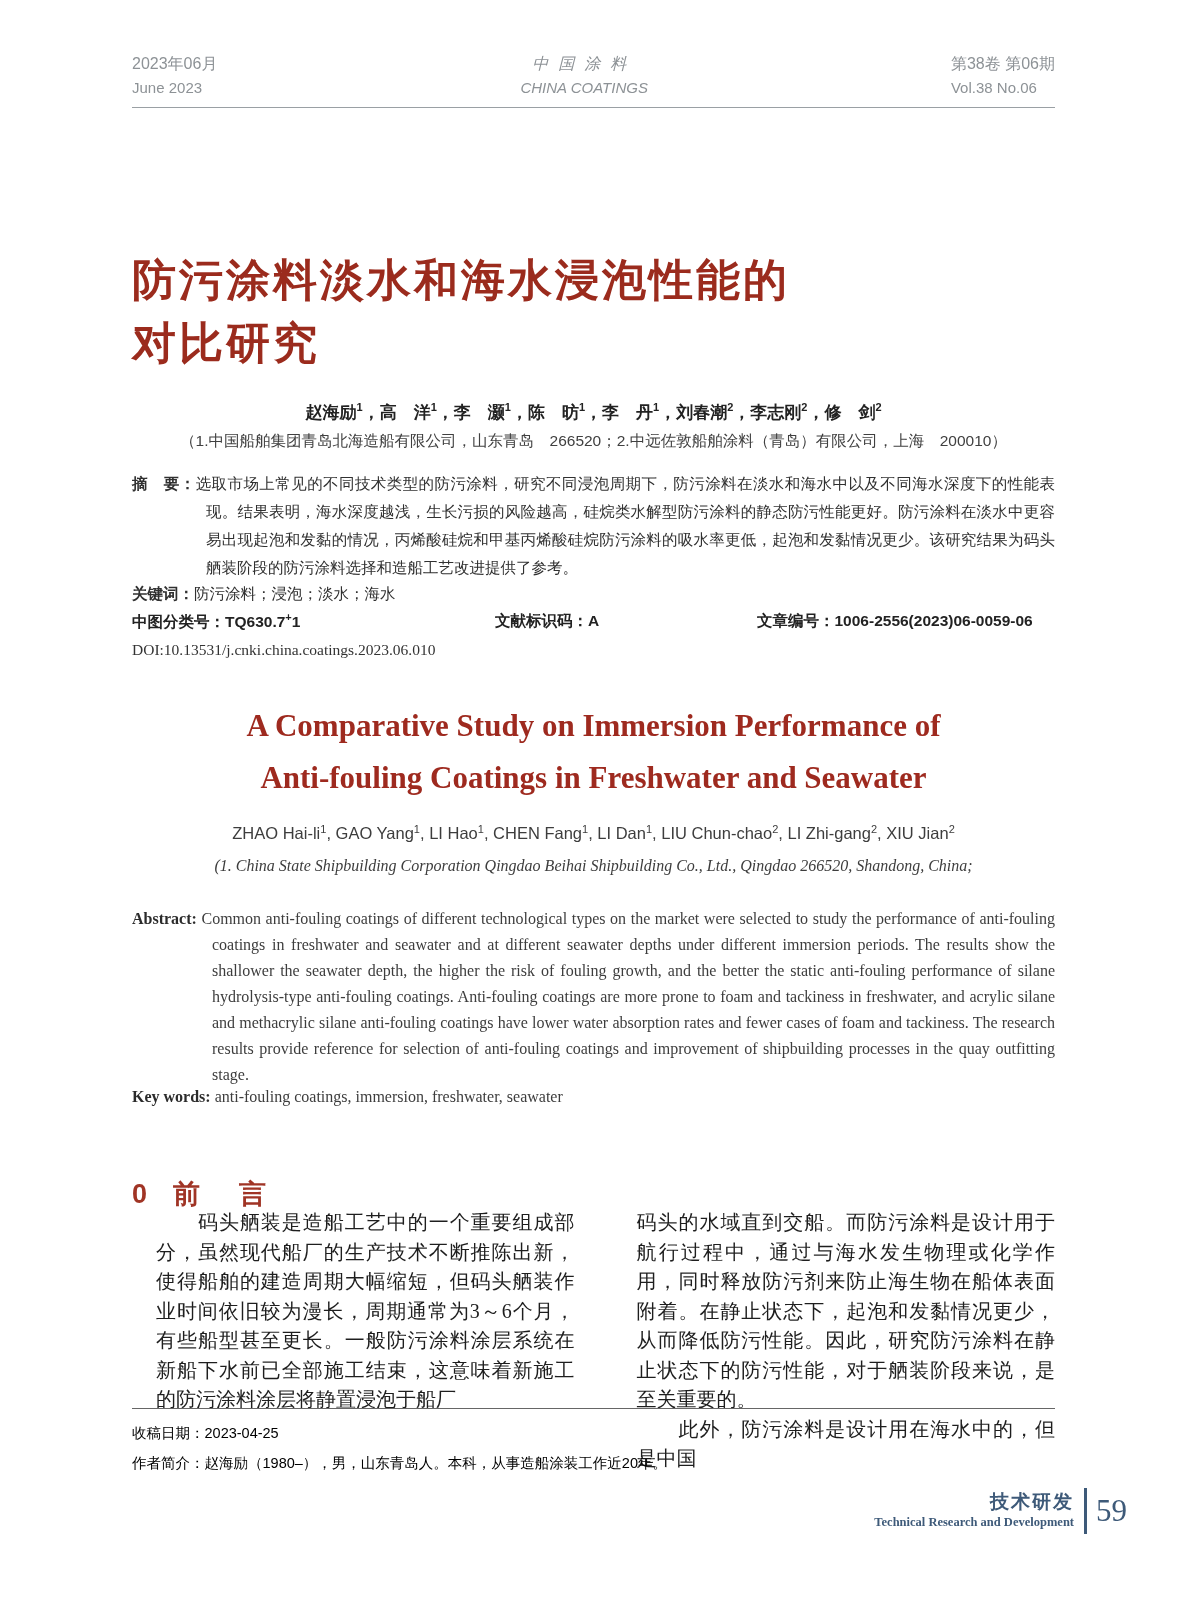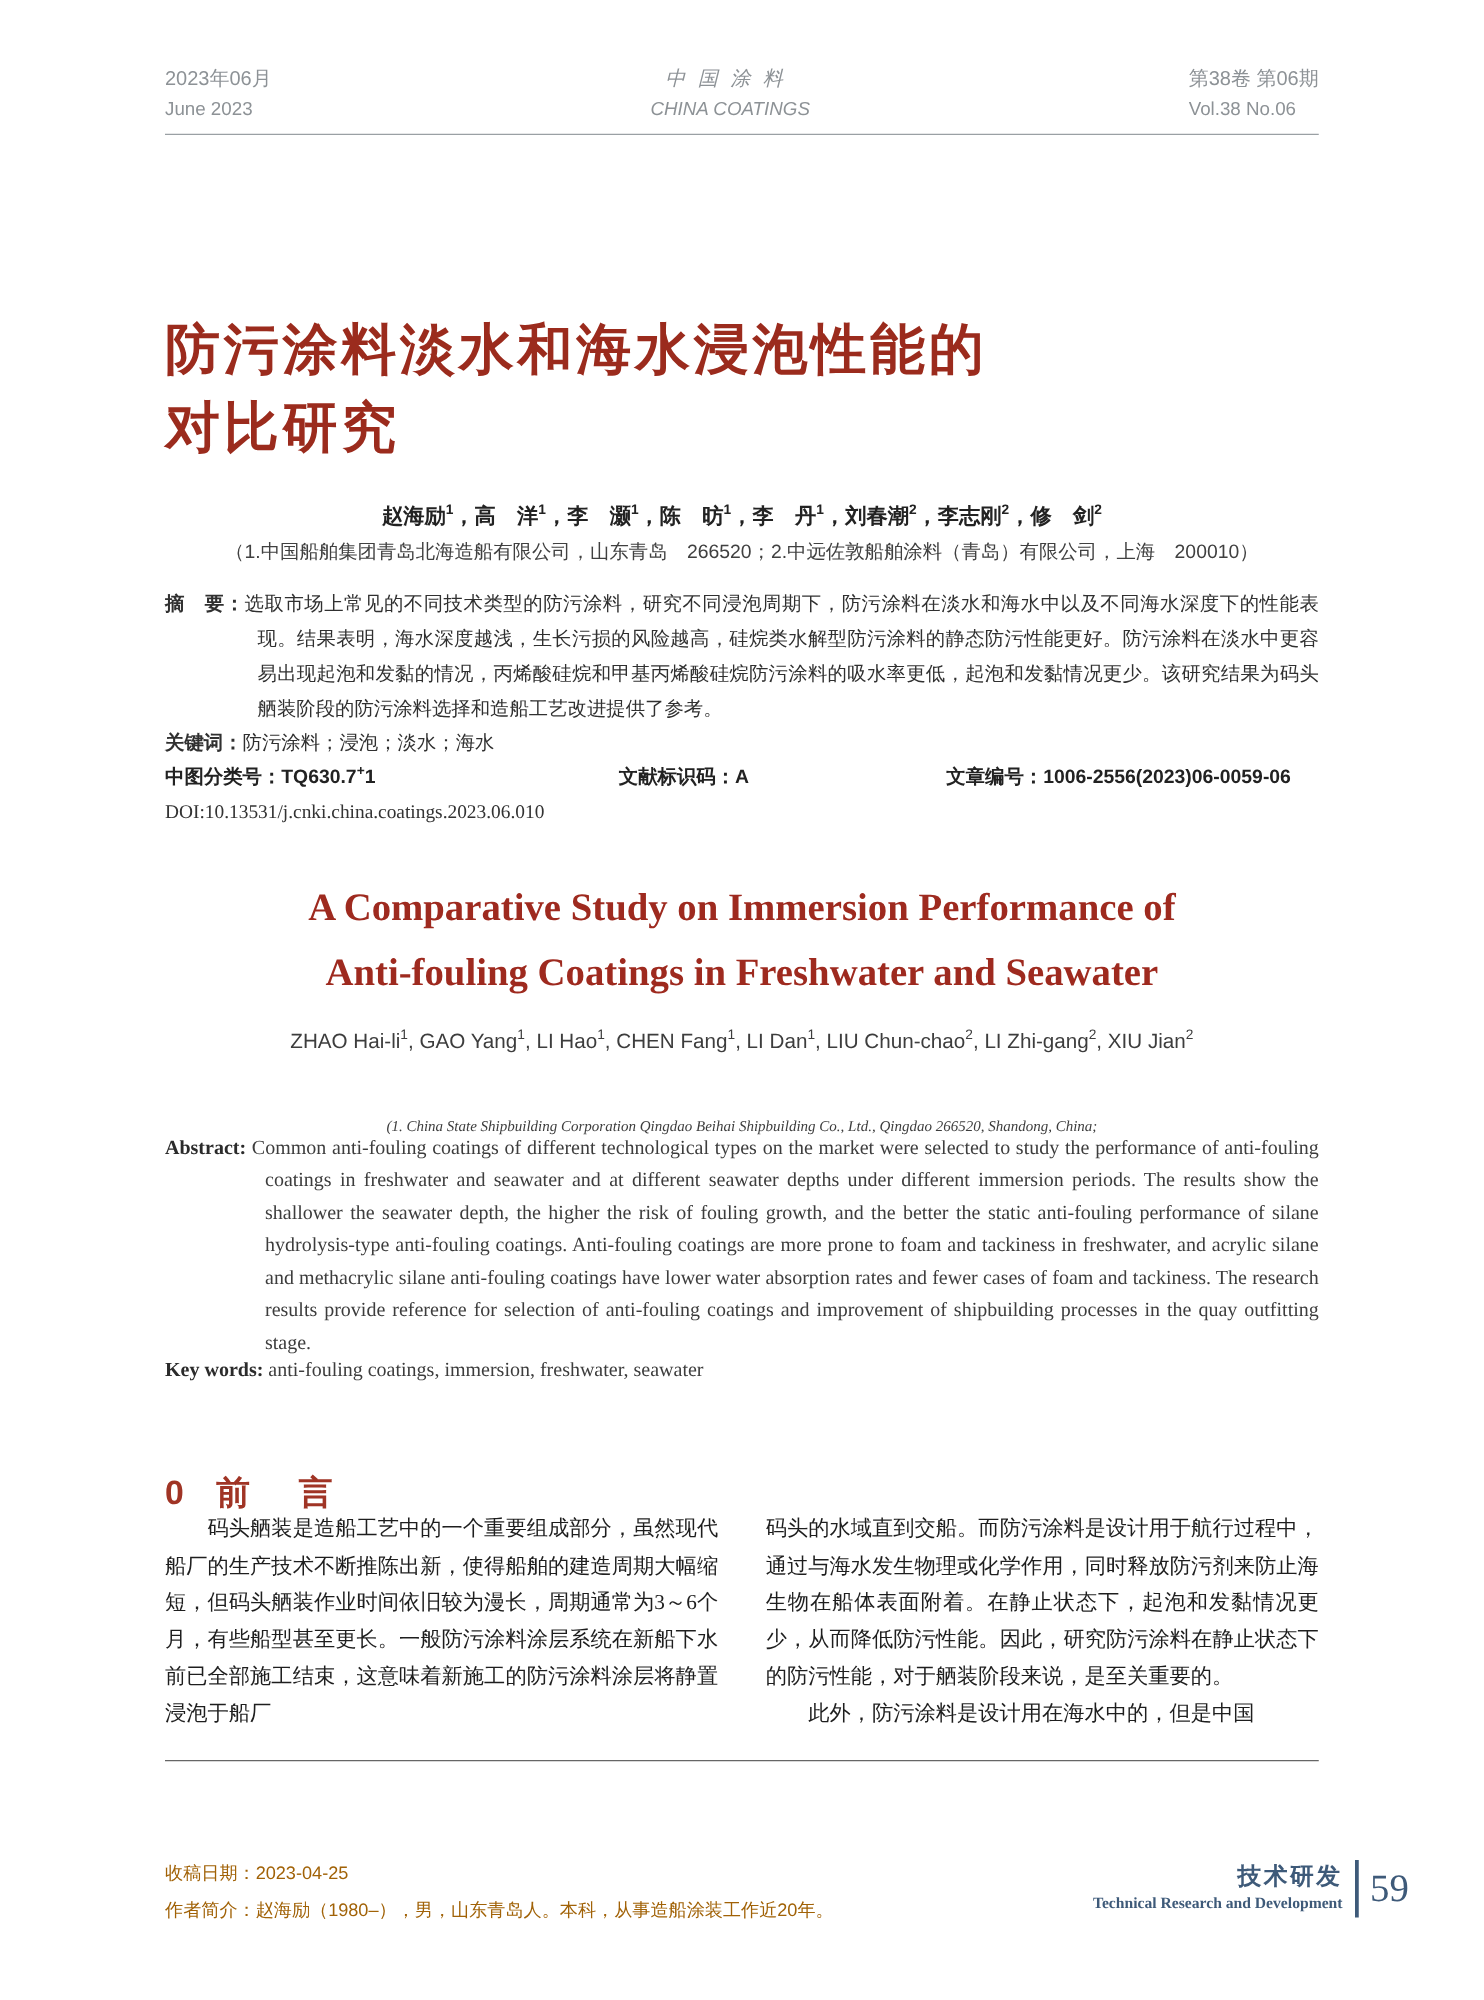--- a/index.html
+++ b/index.html
@@ -39,42 +39,42 @@
   .meta-row .m1 { width:363px; }
   .meta-row .m2 { width:262px; }
   .meta-row sup { font-size:11px; }
   .doi-line { top:641px; font-family:"Liberation Serif", serif; font-size:15.5px; color:#333; }
 
   
   .en-title { top:700px; text-align:center; color:#9e2a1f; font-weight:bold;
     font-family:"Liberation Serif", serif; font-size:31px; line-height:52px; }
   .en-authors { top:822px; text-align:center; font-size:16.5px; color:#3d3d3d; }
   .en-affil { top:852px; text-align:center; font-family:"Liberation Serif", serif;
-    font-style:italic; font-size:12px; line-height:27px; color:#3d3d3d;margin-top:36px; }
+    font-style:italic; font-size:16px; line-height:27px; color:#3d3d3d; }
 
   
   .en-abstract { top:906px; font-family:"Liberation Serif", serif; font-size:16px;
     line-height:26px; text-align:justify; padding-left:80px; text-indent:-80px; color:#3d3d3d; }
   .en-abstract b { font-family:"Liberation Serif", serif; font-weight:700; color:#2b2b2b; }
   .en-keywords { top:1088px; font-family:"Liberation Serif", serif; font-size:16px; color:#3d3d3d; }
   .en-keywords b { font-weight:700; color:#2b2b2b; }
 
   
   .section-head { top:1176px; color:#a03425; font-weight:bold; font-size:27px; }
   .section-head .num { margin-right:26px; }
   .section-head .ttl { letter-spacing:6px; }
 
   
   .body-cols { top:1208px; display:flex; gap:38px; }
-  .body-col { flex:1; font-family:"Liberation Serif", serif; font-size:17px;
-    line-height:29.5px; text-align:justify; color:#1e1e1e; }
+  .body-col { flex:1; font-family:"Liberation Serif", serif; font-size:20px;
+    line-height:29.5px; text-align:justify; color:#1e1e1e;margin-left:24px; }
 
   
   .foot-rule { top:1408px; height:1px; background:#666; }
-  .footnotes { top:1484px; font-size:14.5px; line-height:30px; color:#a16207; }
+  .footnotes { top:1418px; font-size:14.5px; line-height:30px; color:#000000; }
 
   
   .page-footer { position:absolute; top:1488px; right:58px; display:flex; align-items:center; }
   .pf-text { text-align:right; color:#3e5a79; margin-right:10px; }
   .pf-cn { font-size:19px; font-weight:bold; letter-spacing:2px; line-height:22px; }
   .pf-en { font-family:"Liberation Serif", serif; font-weight:bold; font-size:12.5px; line-height:18px; }
   .pf-bar { width:3px; height:46px; background:#3e5a79; margin-right:9px; }
   .pf-num { font-family:"Liberation Serif", serif; font-size:31px; color:#3e5a79; }
 </style>
 </head>

